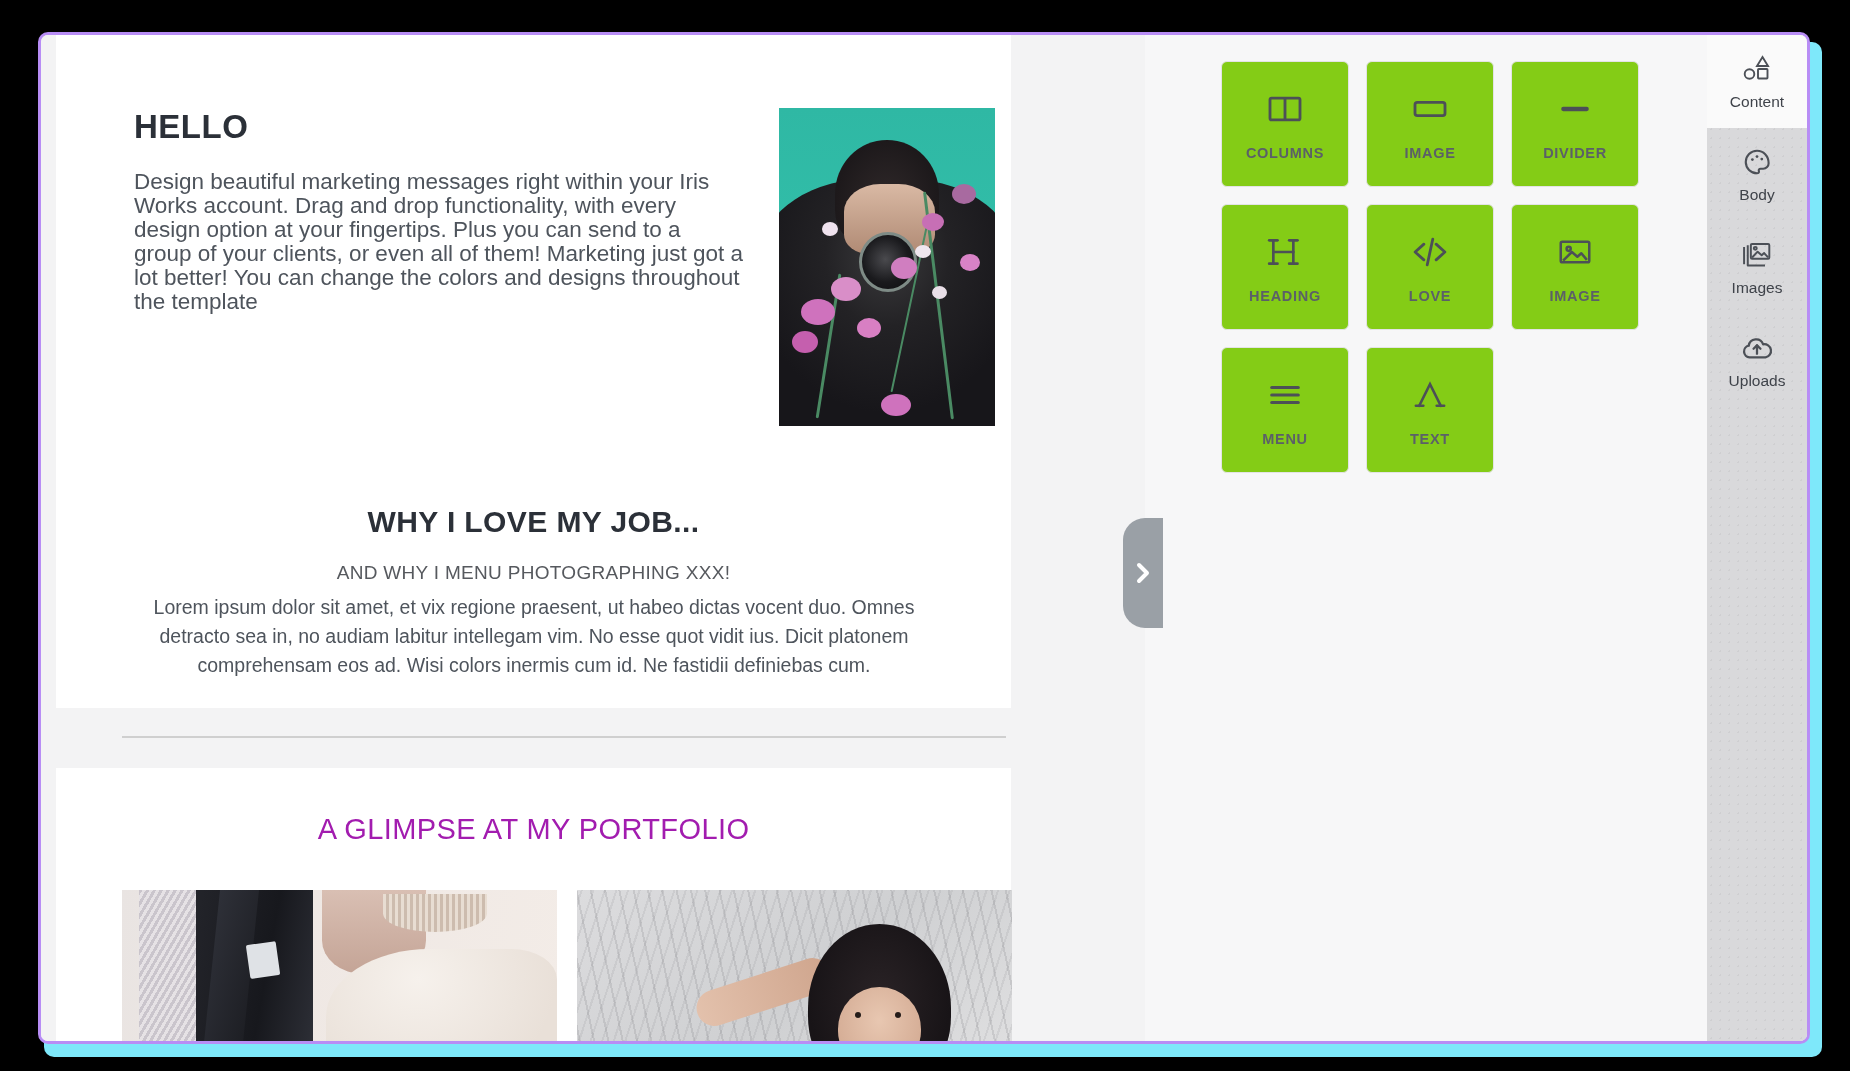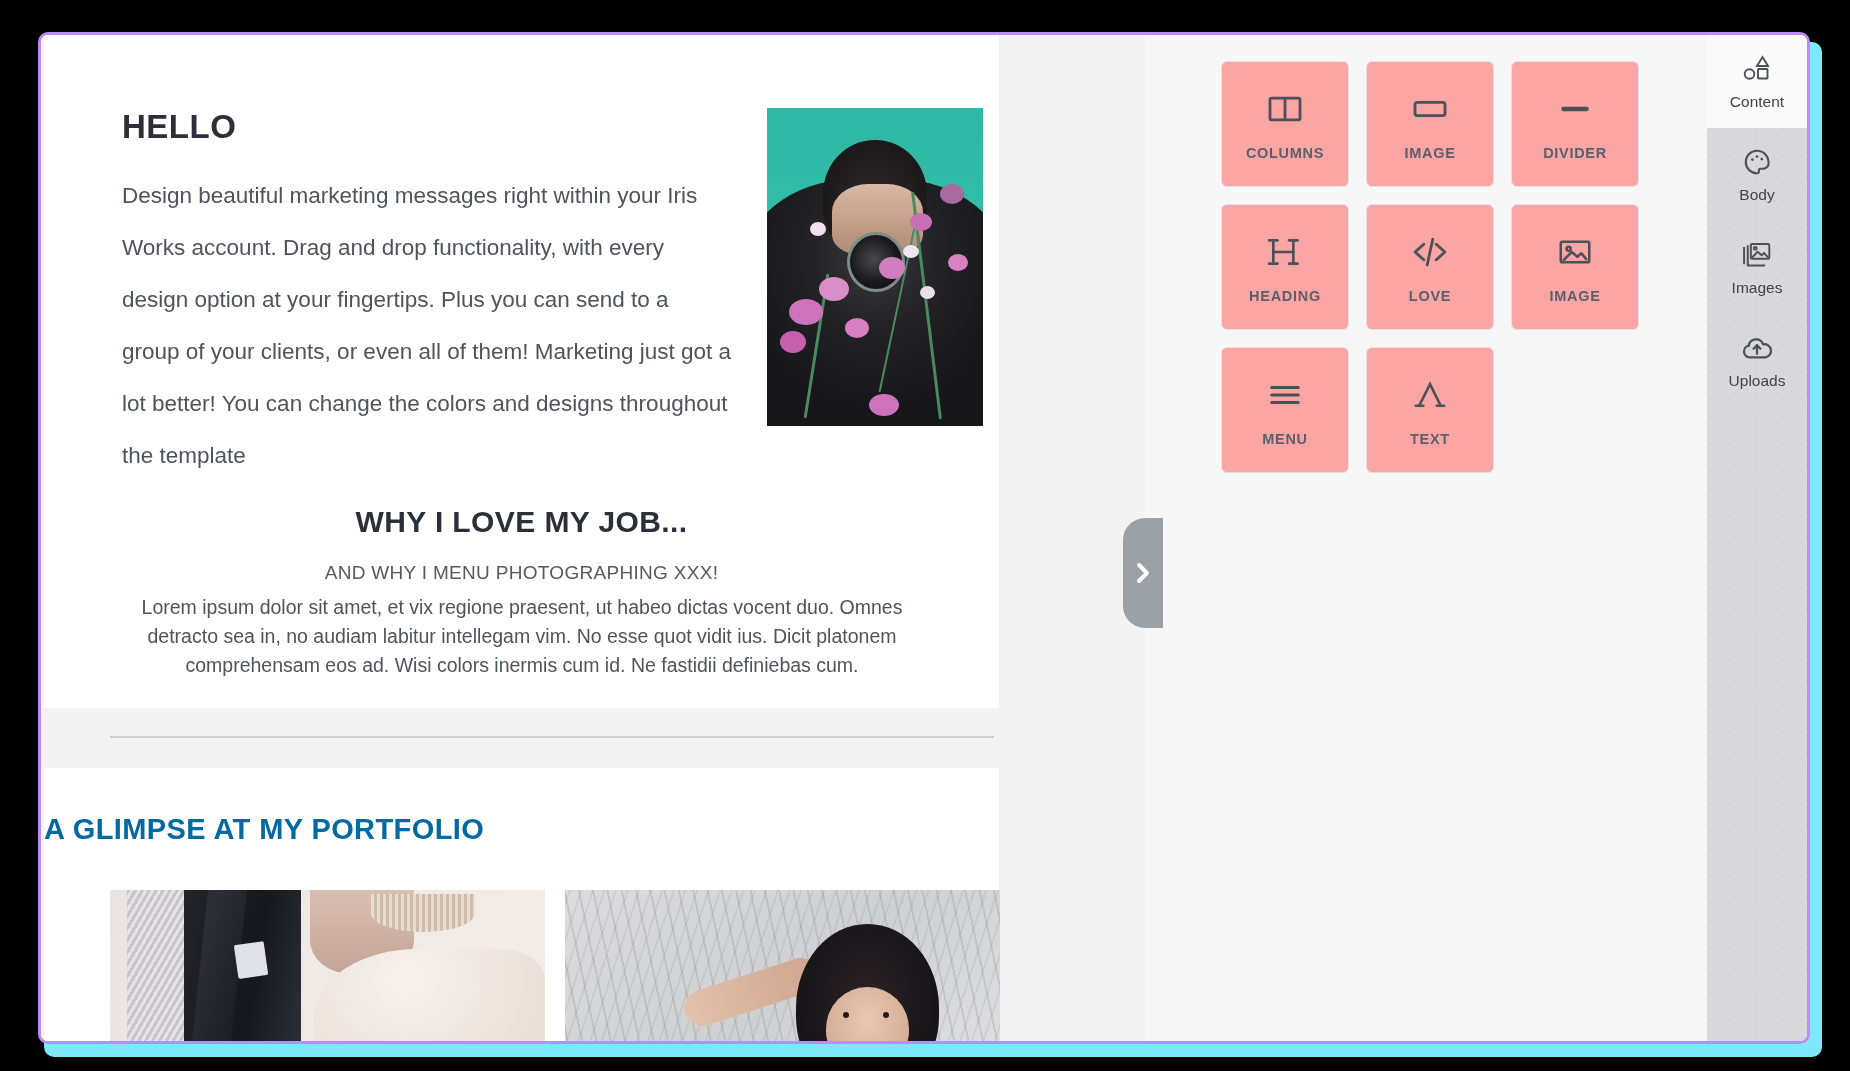--- a/index.html
+++ b/index.html
@@ -39,21 +39,21 @@
     background: #f3f3f4;
     overflow: hidden;
   }
   #canvas-inner {
     position: absolute;
     left: 3px; top: 0;
     width: 1110px;
   }
   .email-block {
     position: absolute;
-    left: 0;
+    left: 12px;
     width: 955px;
     background: #ffffff;
   }
   #block-top    { top: 0;   height: 673px; }
   #block-divider{ top: 673px; height: 60px; background: #f3f3f4; }
   #block-bottom { top: 733px; height: 330px; }
 
   .divider-rule {
     position: absolute;
     left: 66px; top: 28px;
@@ -67,21 +67,21 @@
     left: 78px; top: 73px;
     font-size: 33px; font-weight: bold;
     letter-spacing: 0.5px;
     color: #2b3038;
   }
   .hello-body {
     position: absolute;
     left: 78px; top: 135px;
     width: 610px;
     font-size: 22.5px;
-    line-height: 52px;
+    line-height: 24px;
     color: #4e545c;
   }
   .hero-photo {
     position: absolute;
     left: 723px; top: 73px;
     width: 216px; height: 318px;
     overflow: hidden;
   }
   .section-title {
     position: absolute;
@@ -108,23 +108,24 @@
     text-align: center;
     font-size: 19.5px;
     line-height: 29px;
     color: #4e545c;
   }
   
   .portfolio-title {
     position: absolute;
     left: 0; top: 45px;
     width: 955px;
-    font-size: 29px; font-weight: bold;
+    text-align: center;
+    font-size: 29px; font-weight: normal;
     letter-spacing: 0.4px;
-    color: #0369a1;
+    color: #a21caf;
   }
   .portfolio-row {
     position: absolute;
     left: 66px; top: 122px;
     width: 890px; height: 210px;
     display: flex; gap: 20px;
   }
   .portfolio-img { width: 435px; height: 210px; overflow: hidden; position: relative; }
 
   
@@ -144,21 +145,21 @@
   #content-panel {
     position: absolute;
     left: 1153px; top: 0;
     width: 460px; height: 100%;
     background: #f7f7f8;
     padding: 26px 0 0 27px;
   }
   .tile-grid { display: flex; flex-wrap: wrap; gap: 17px; width: 420px; }
   .tile {
     width: 128px; height: 126px;
-    background: #fca5a5;
+    background: #84cc16;
     border: 1px solid #e3e3e5;
     border-radius: 6px;
     display: flex; flex-direction: column;
     align-items: center; justify-content: center;
     gap: 15px;
     cursor: pointer;
     user-select: none;
   }
   .tile .tile-icon { height: 42px; display: flex; align-items: center; justify-content: center; color: #4c5057; }
   .tile .tile-label {

